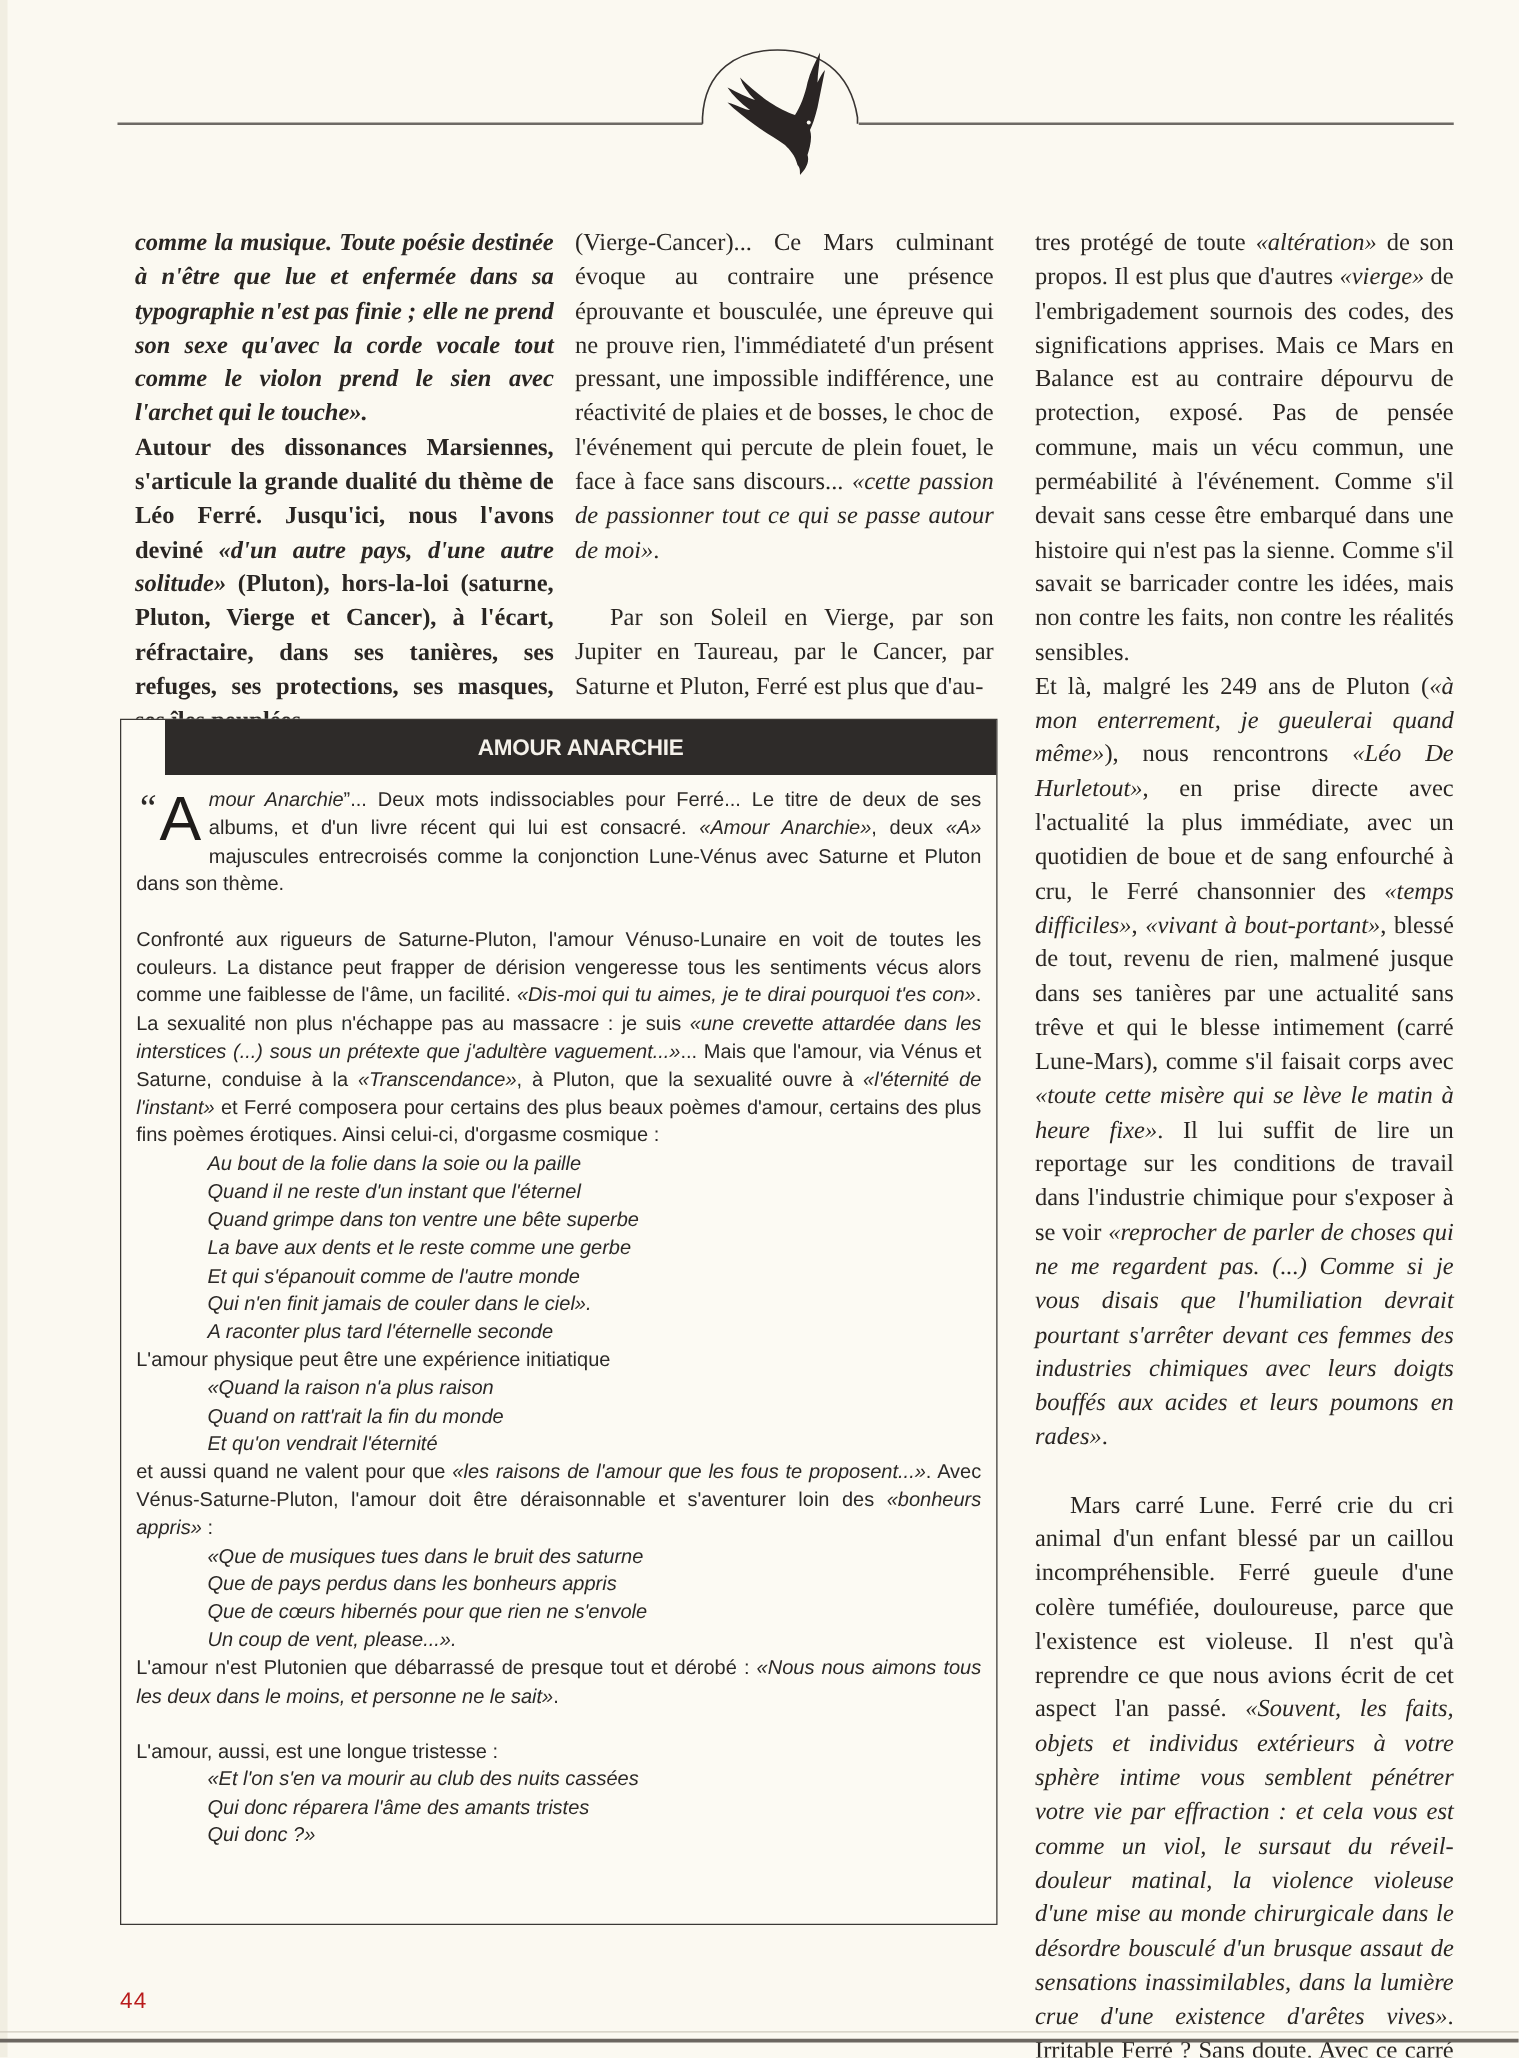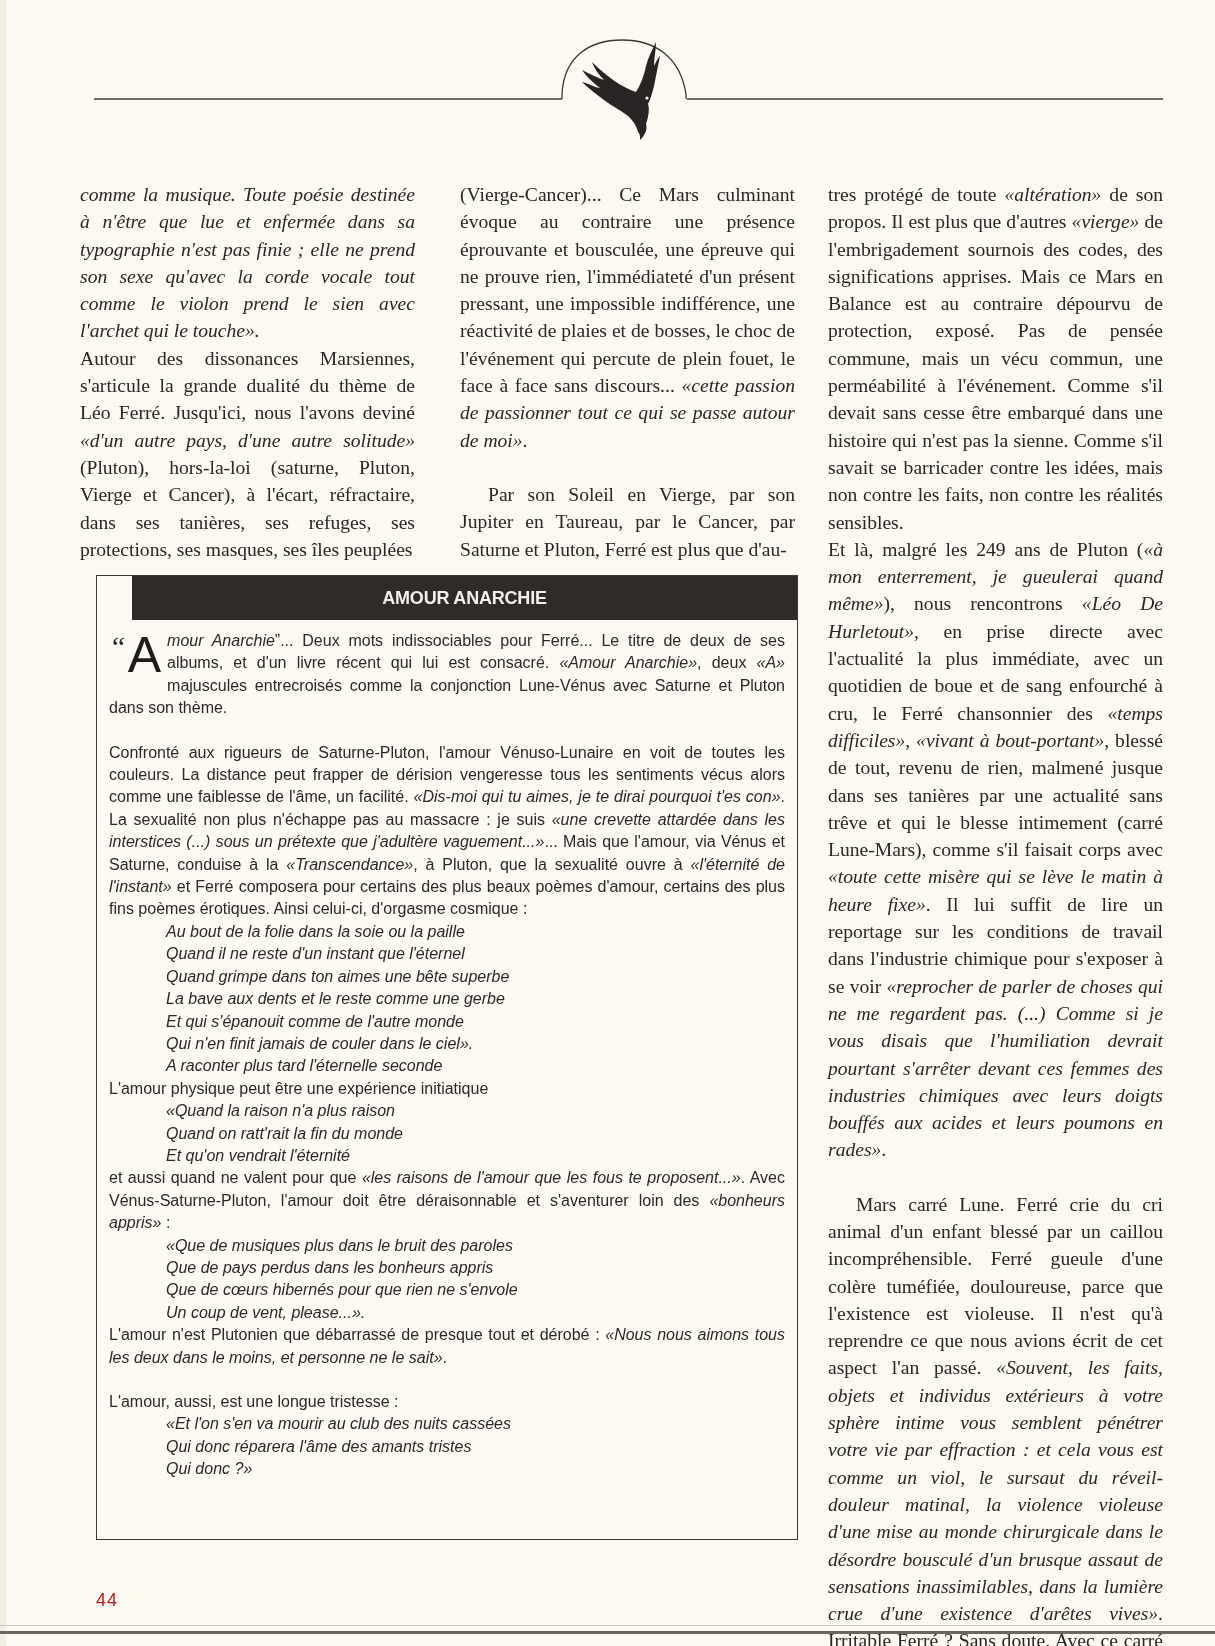--- a/index.html
+++ b/index.html
@@ -16,21 +16,21 @@
   
   .header-rule-left { position: absolute; left: 94px; top: 98px; width: 468px; height: 1.5px; background: #6e6a65; }
   .header-rule-right { position: absolute; left: 687px; top: 98px; width: 476px; height: 1.5px; background: #6e6a65; }
   .ornament { position: absolute; left: 560px; top: 36px; width: 130px; height: 106px; }
 
   .col { position: absolute; font-size: 19.6px; line-height: 27.3px; text-align: justify; }
   .col p { margin: 0; }
   .col p.indent { text-indent: 28px; }
   .col .gap { height: 27px; }
   .col i { font-style: italic; }
-  .col1 { left: 80px; top: 181px; width: 335px; }
+  .col1 { left: 108px; top: 181px; width: 335px; font-weight: bold; }
   .col2 { left: 460px; top: 181px; width: 335px; }
   .col3 { left: 828px; top: 181px; width: 335px; }
 
   
   .box {
     position: absolute; left: 96px; top: 575px; width: 700px; height: 963px;
     border: 1.5px solid #3b3835; background: #fcfaf3;
   }
   .box-title {
     height: 44px; background: #2e2b29; color: #f4f1ea;
@@ -93,35 +93,35 @@
   <div class="box-title">AMOUR ANARCHIE</div>
   <div class="box-body">
     <p class="dropcap-wrap">
       <span class="dropquote">“</span><span class="dropcap">A</span><i>mour Anarchie</i><span>”... Deux mots indissociables pour Ferré... Le titre de deux de ses albums, et d'un livre récent qui lui est consacré. </span><i>«Amour Anarchie»</i><span>, deux </span><i>«A»</i><span> majuscules entrecroisés comme la conjonction Lune-Vénus avec Saturne et Pluton dans son thème.</span>
     </p>
     <div class="gap" style="clear:both"></div>
     <p><span>Confronté aux rigueurs de Saturne-Pluton, l'amour Vénuso-Lunaire en voit de toutes les couleurs. La distance peut frapper de dérision vengeresse tous les sentiments vécus alors comme une faiblesse de l'âme, un facilité. </span><i>«Dis-moi qui tu aimes, je te dirai pourquoi t'es con»</i><span>. La sexualité non plus n'échappe pas au massacre : je suis </span><i>«une crevette attardée dans les interstices (...) sous un prétexte que j'adultère vaguement...»</i><span>... Mais que l'amour, via Vénus et Saturne, conduise à la </span><i>«Transcendance»</i><span>, à Pluton, que la sexualité ouvre à </span><i>«l'éternité de l'instant»</i><span> et Ferré composera pour certains des plus beaux poèmes d'amour, certains des plus fins poèmes érotiques. Ainsi celui-ci, d'orgasme cosmique :</span></p>
     <div class="verse">
       <div>Au bout de la folie dans la soie ou la paille</div>
       <div>Quand il ne reste d'un instant que l'éternel</div>
-      <div>Quand grimpe dans ton aimes une bête superbe</div>
+      <div>Quand grimpe dans ton ventre une bête superbe</div>
       <div>La bave aux dents et le reste comme une gerbe</div>
       <div>Et qui s'épanouit comme de l'autre monde</div>
       <div>Qui n'en finit jamais de couler dans le ciel».</div>
       <div>A raconter plus tard l'éternelle seconde</div>
     </div>
     <p>L'amour physique peut être une expérience initiatique</p>
     <div class="verse">
       <div>«Quand la raison n'a plus raison</div>
       <div>Quand on ratt'rait la fin du monde</div>
       <div>Et qu'on vendrait l'éternité</div>
     </div>
     <p><span>et aussi quand ne valent pour que </span><i>«les raisons de l'amour que les fous te proposent...»</i><span>. Avec Vénus-Saturne-Pluton, l'amour doit être déraisonnable et s'aventurer loin des </span><i>«bonheurs appris»</i><span> :</span></p>
     <div class="verse">
-      <div>«Que de musiques plus dans le bruit des paroles</div>
+      <div>«Que de musiques tues dans le bruit des saturne</div>
       <div>Que de pays perdus dans les bonheurs appris</div>
       <div>Que de cœurs hibernés pour que rien ne s'envole</div>
       <div>Un coup de vent, please...».</div>
     </div>
     <p><span>L'amour n'est Plutonien que débarrassé de presque tout et dérobé : </span><i>«Nous nous aimons tous les deux dans le moins, et personne ne le sait»</i><span>.</span></p>
     <div class="gap"></div>
     <p>L'amour, aussi, est une longue tristesse :</p>
     <div class="verse">
       <div>«Et l'on s'en va mourir au club des nuits cassées</div>
       <div>Qui donc réparera l'âme des amants tristes</div>

